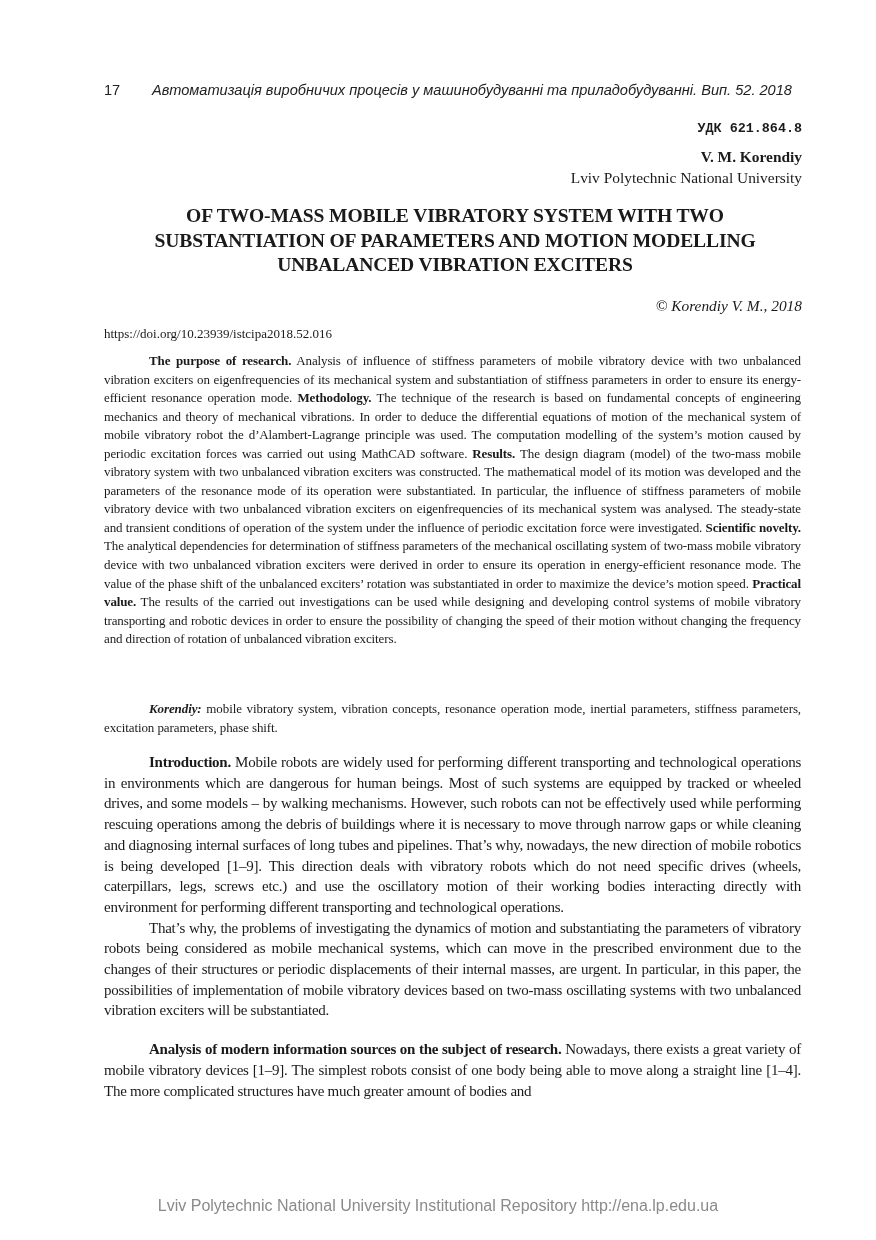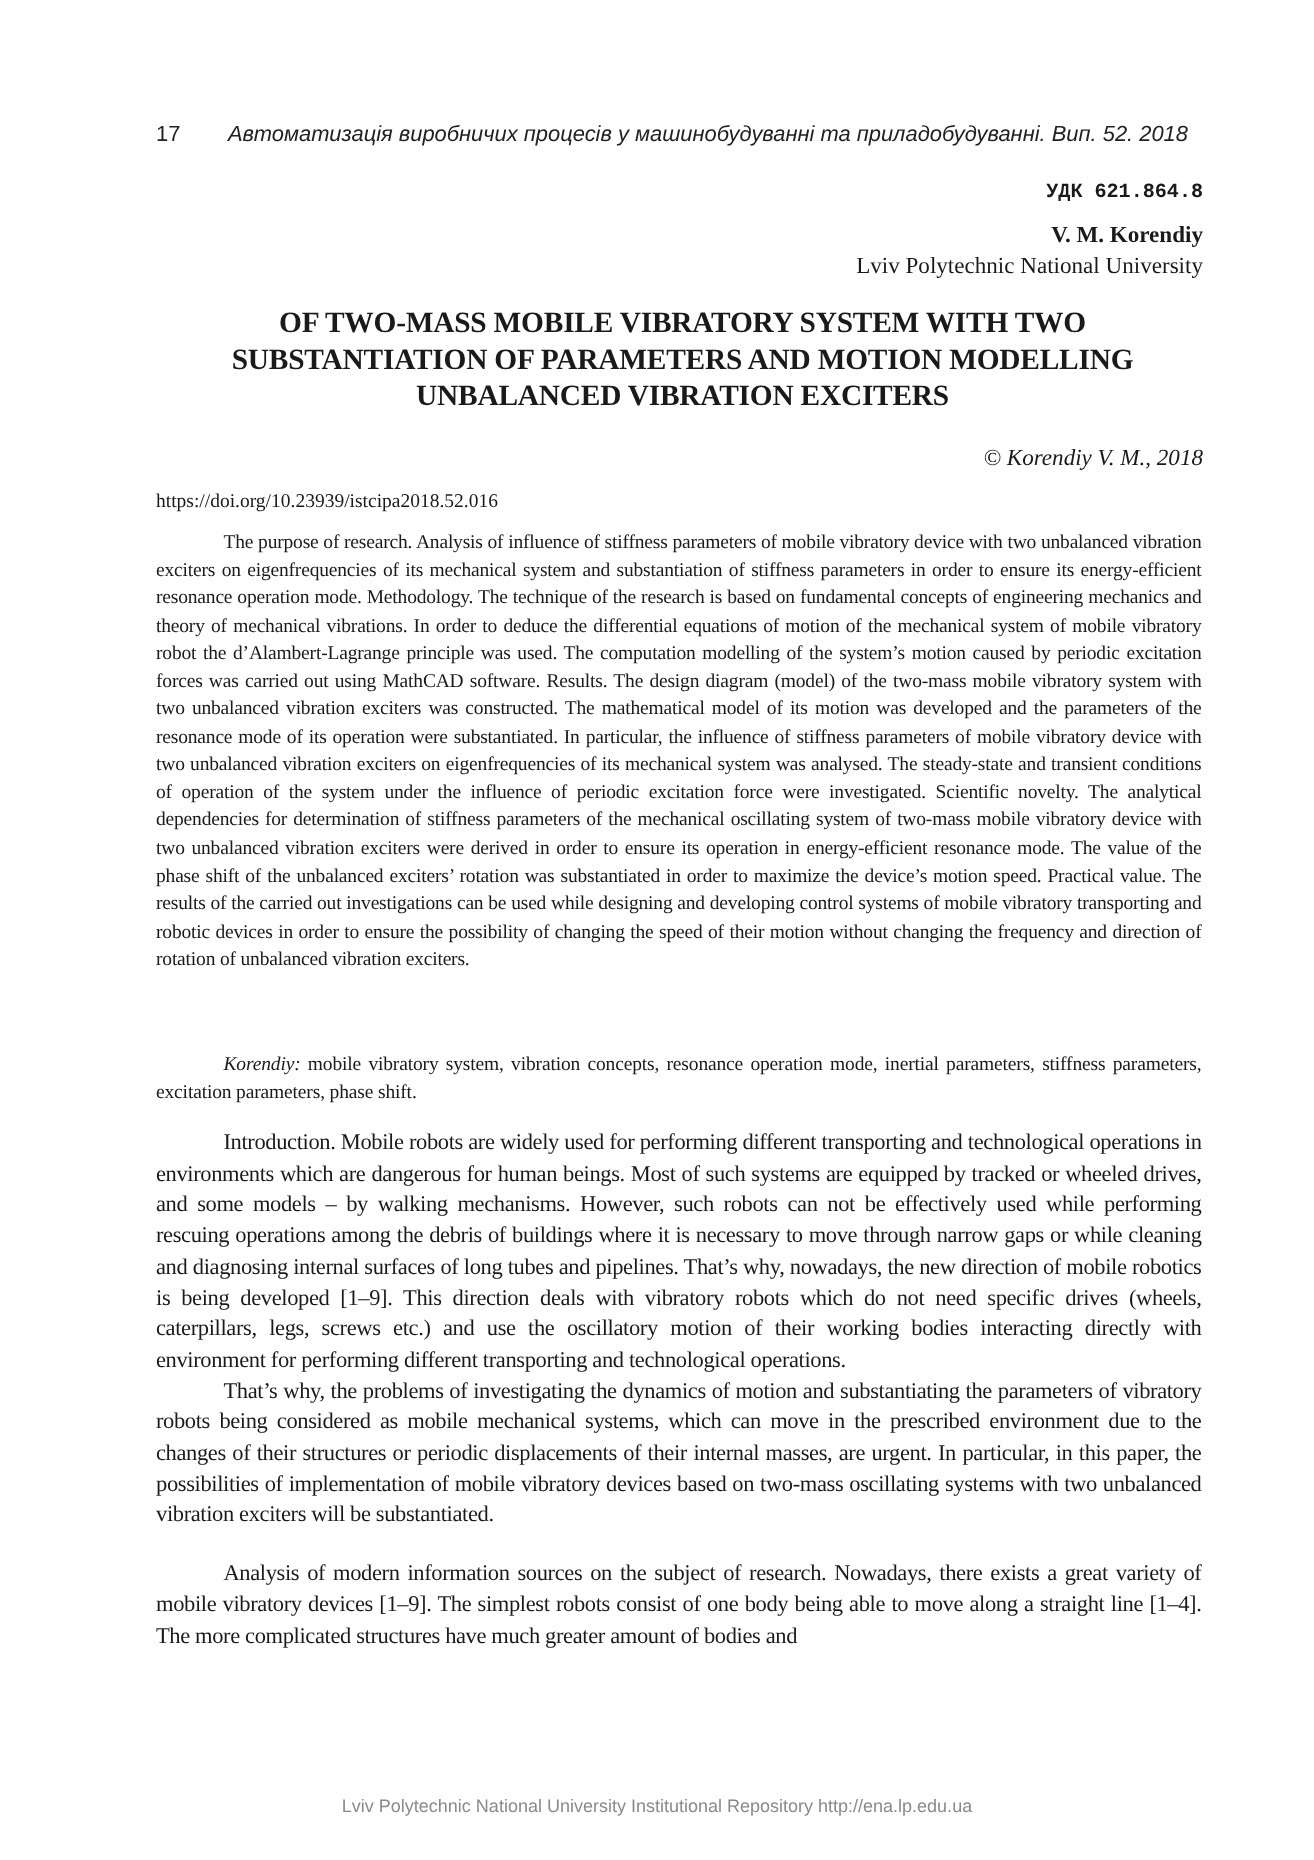--- a/index.html
+++ b/index.html
@@ -13,22 +13,22 @@
     .affil { position: absolute; right: 74px; top: 169px; font-family: "Liberation Serif", serif; font-size: 15.4px; text-align: right; }
     .title { position: absolute; left: 104px; top: 204px; width: 702px; text-align: center; font-family: "Liberation Serif", serif; font-weight: bold; font-size: 19.6px; line-height: 24.5px; letter-spacing: -0.15px; }
     .copyright { position: absolute; right: 74px; top: 297px; font-family: "Liberation Serif", serif; font-style: italic; font-size: 15.4px; }
     .doi { position: absolute; left: 104px; top: 326px; font-family: "Liberation Serif", serif; font-size: 13px; }
     .abstract { position: absolute; left: 104px; top: 352px; width: 697px; font-family: "Liberation Serif", serif; font-size: 13px; line-height: 18.55px; text-align: justify; letter-spacing: -0.12px; }
     .abstract p, .body p { margin: 0; text-indent: 45px; }
     .keywords { position: absolute; left: 104px; top: 699px; width: 697px; font-family: "Liberation Serif", serif; font-size: 13px; line-height: 19px; text-align: justify; letter-spacing: -0.1px; }
     .keywords p { margin: 0; text-indent: 45px; }
     .body { position: absolute; left: 104px; top: 752px; width: 697px; font-family: "Liberation Serif", serif; font-size: 15px; line-height: 20.7px; text-align: justify; letter-spacing: -0.25px; }
     .body p.gap { margin-top: 18px; }
-    b, .bold { font-weight: normal; }
-    .footer { position: absolute; left: 0; width: 876px; top: 1197px; text-align: center; font-family: "Liberation Sans", sans-serif; font-size: 12px; color: #8a8a8a; }
+    b, .bold { font-weight: bold; }
+    .footer { position: absolute; left: 0; width: 876px; top: 1197px; text-align: center; font-family: "Liberation Sans", sans-serif; font-size: 16px; color: #8a8a8a; }
   </style>
 </head>
 <body>
 
 <div class="page">
 
   <div class="running-head">
     <span class="pg">17</span><span class="journal">Автоматизація виробничих процесів у машинобудуванні та приладобудуванні. Вип. 52. 2018</span>
   </div>
 

